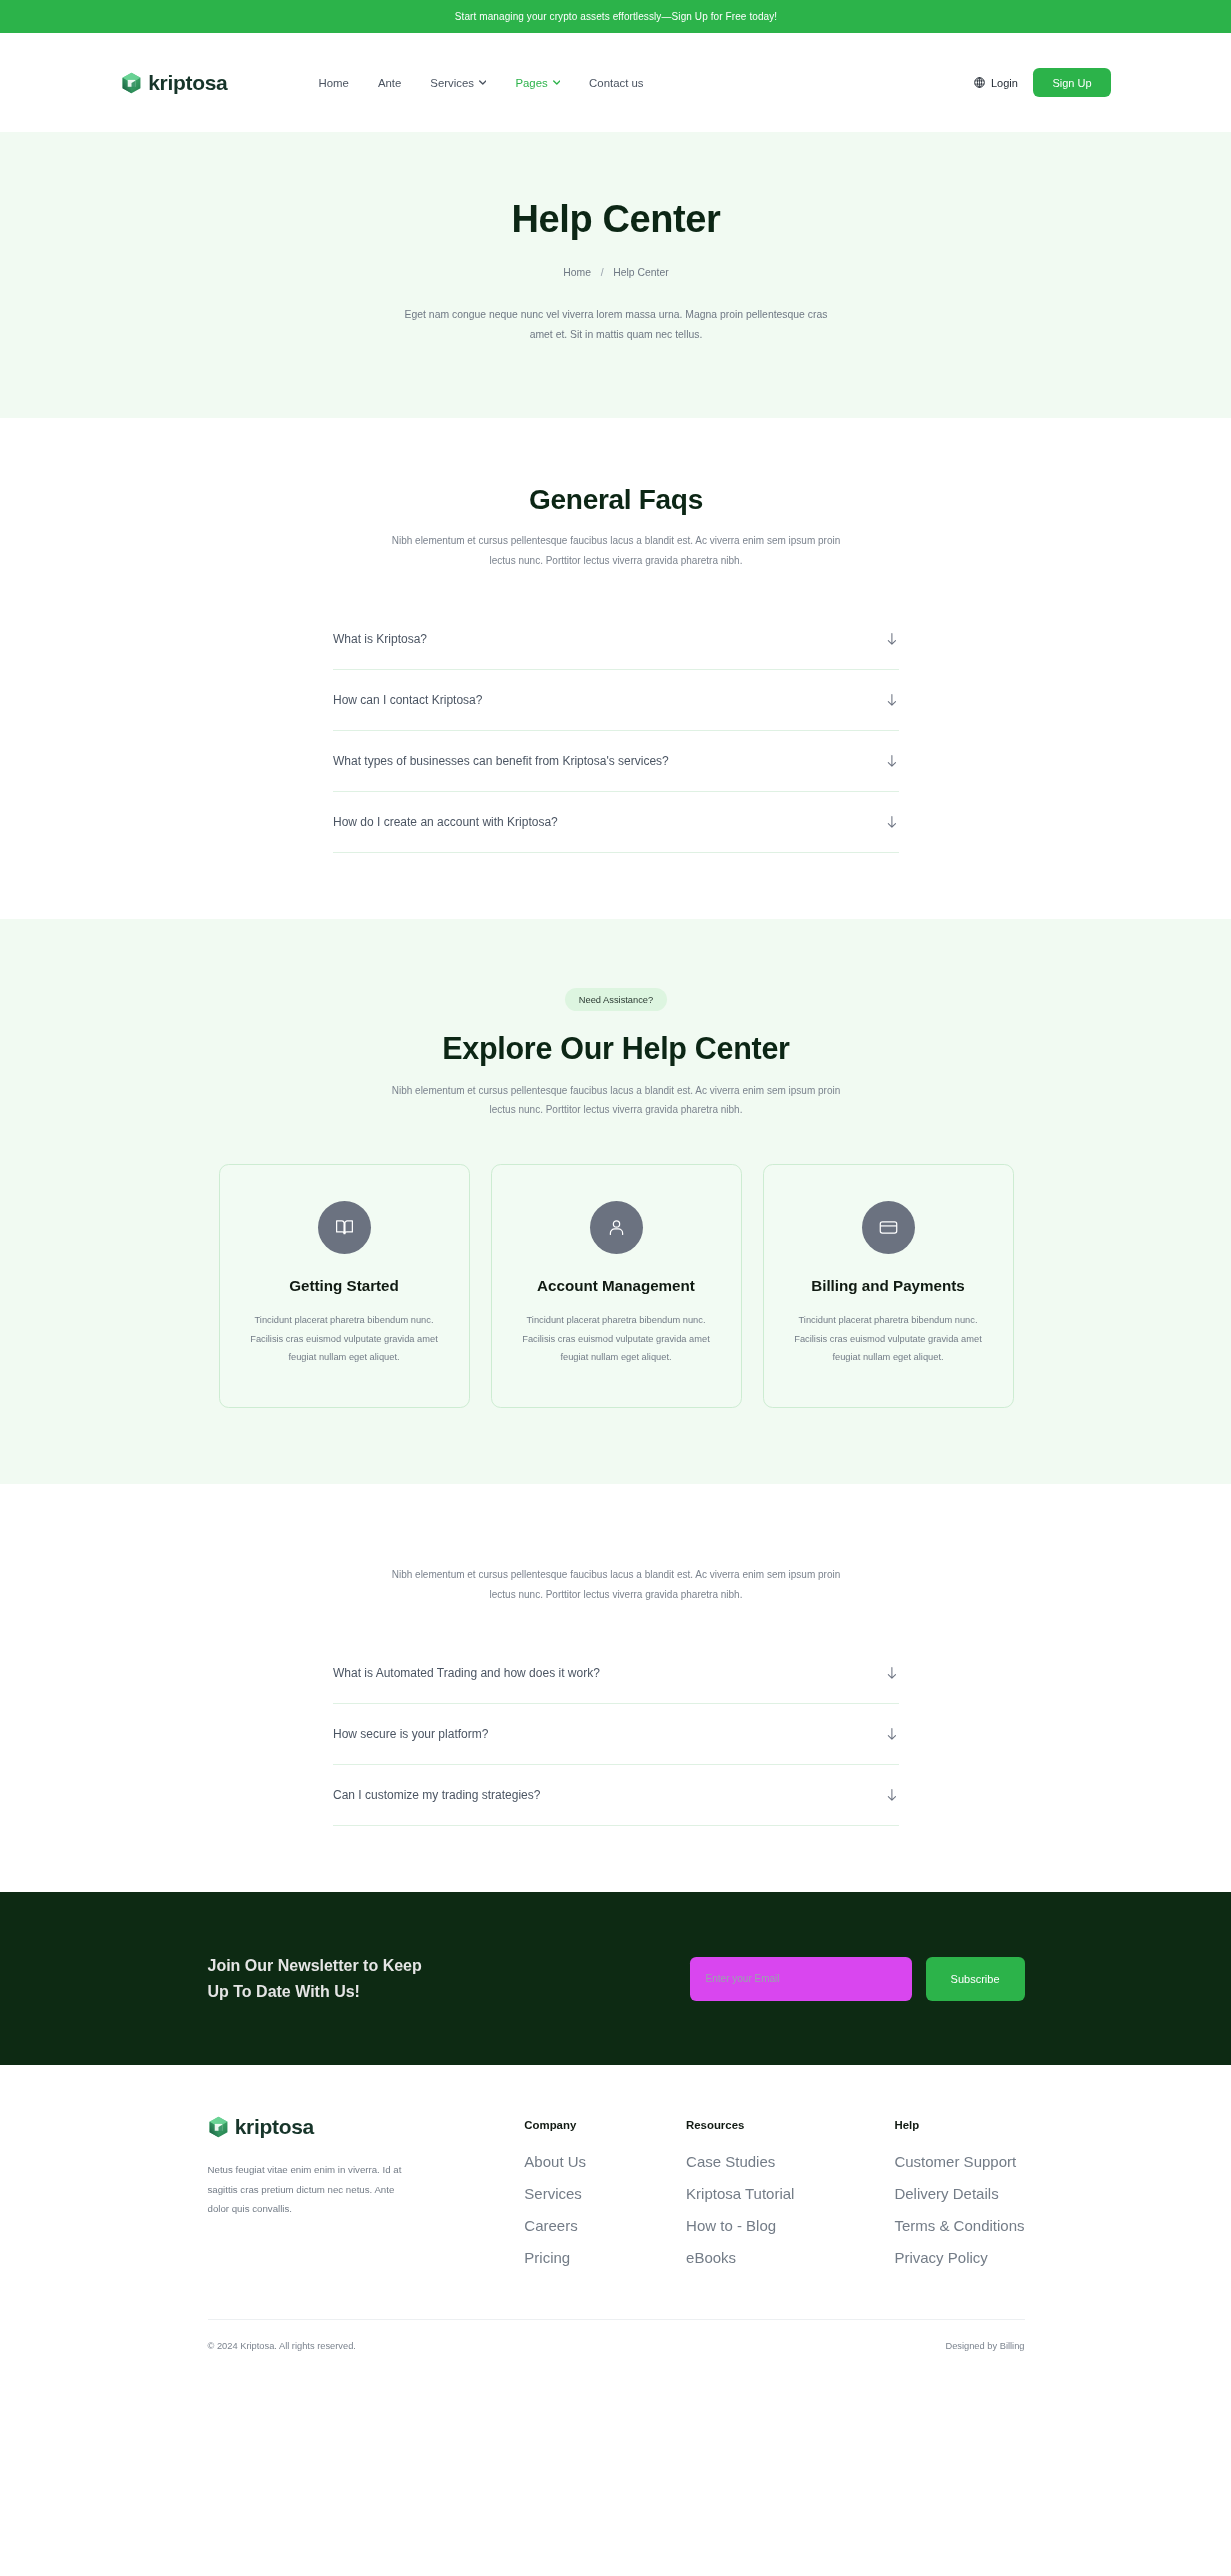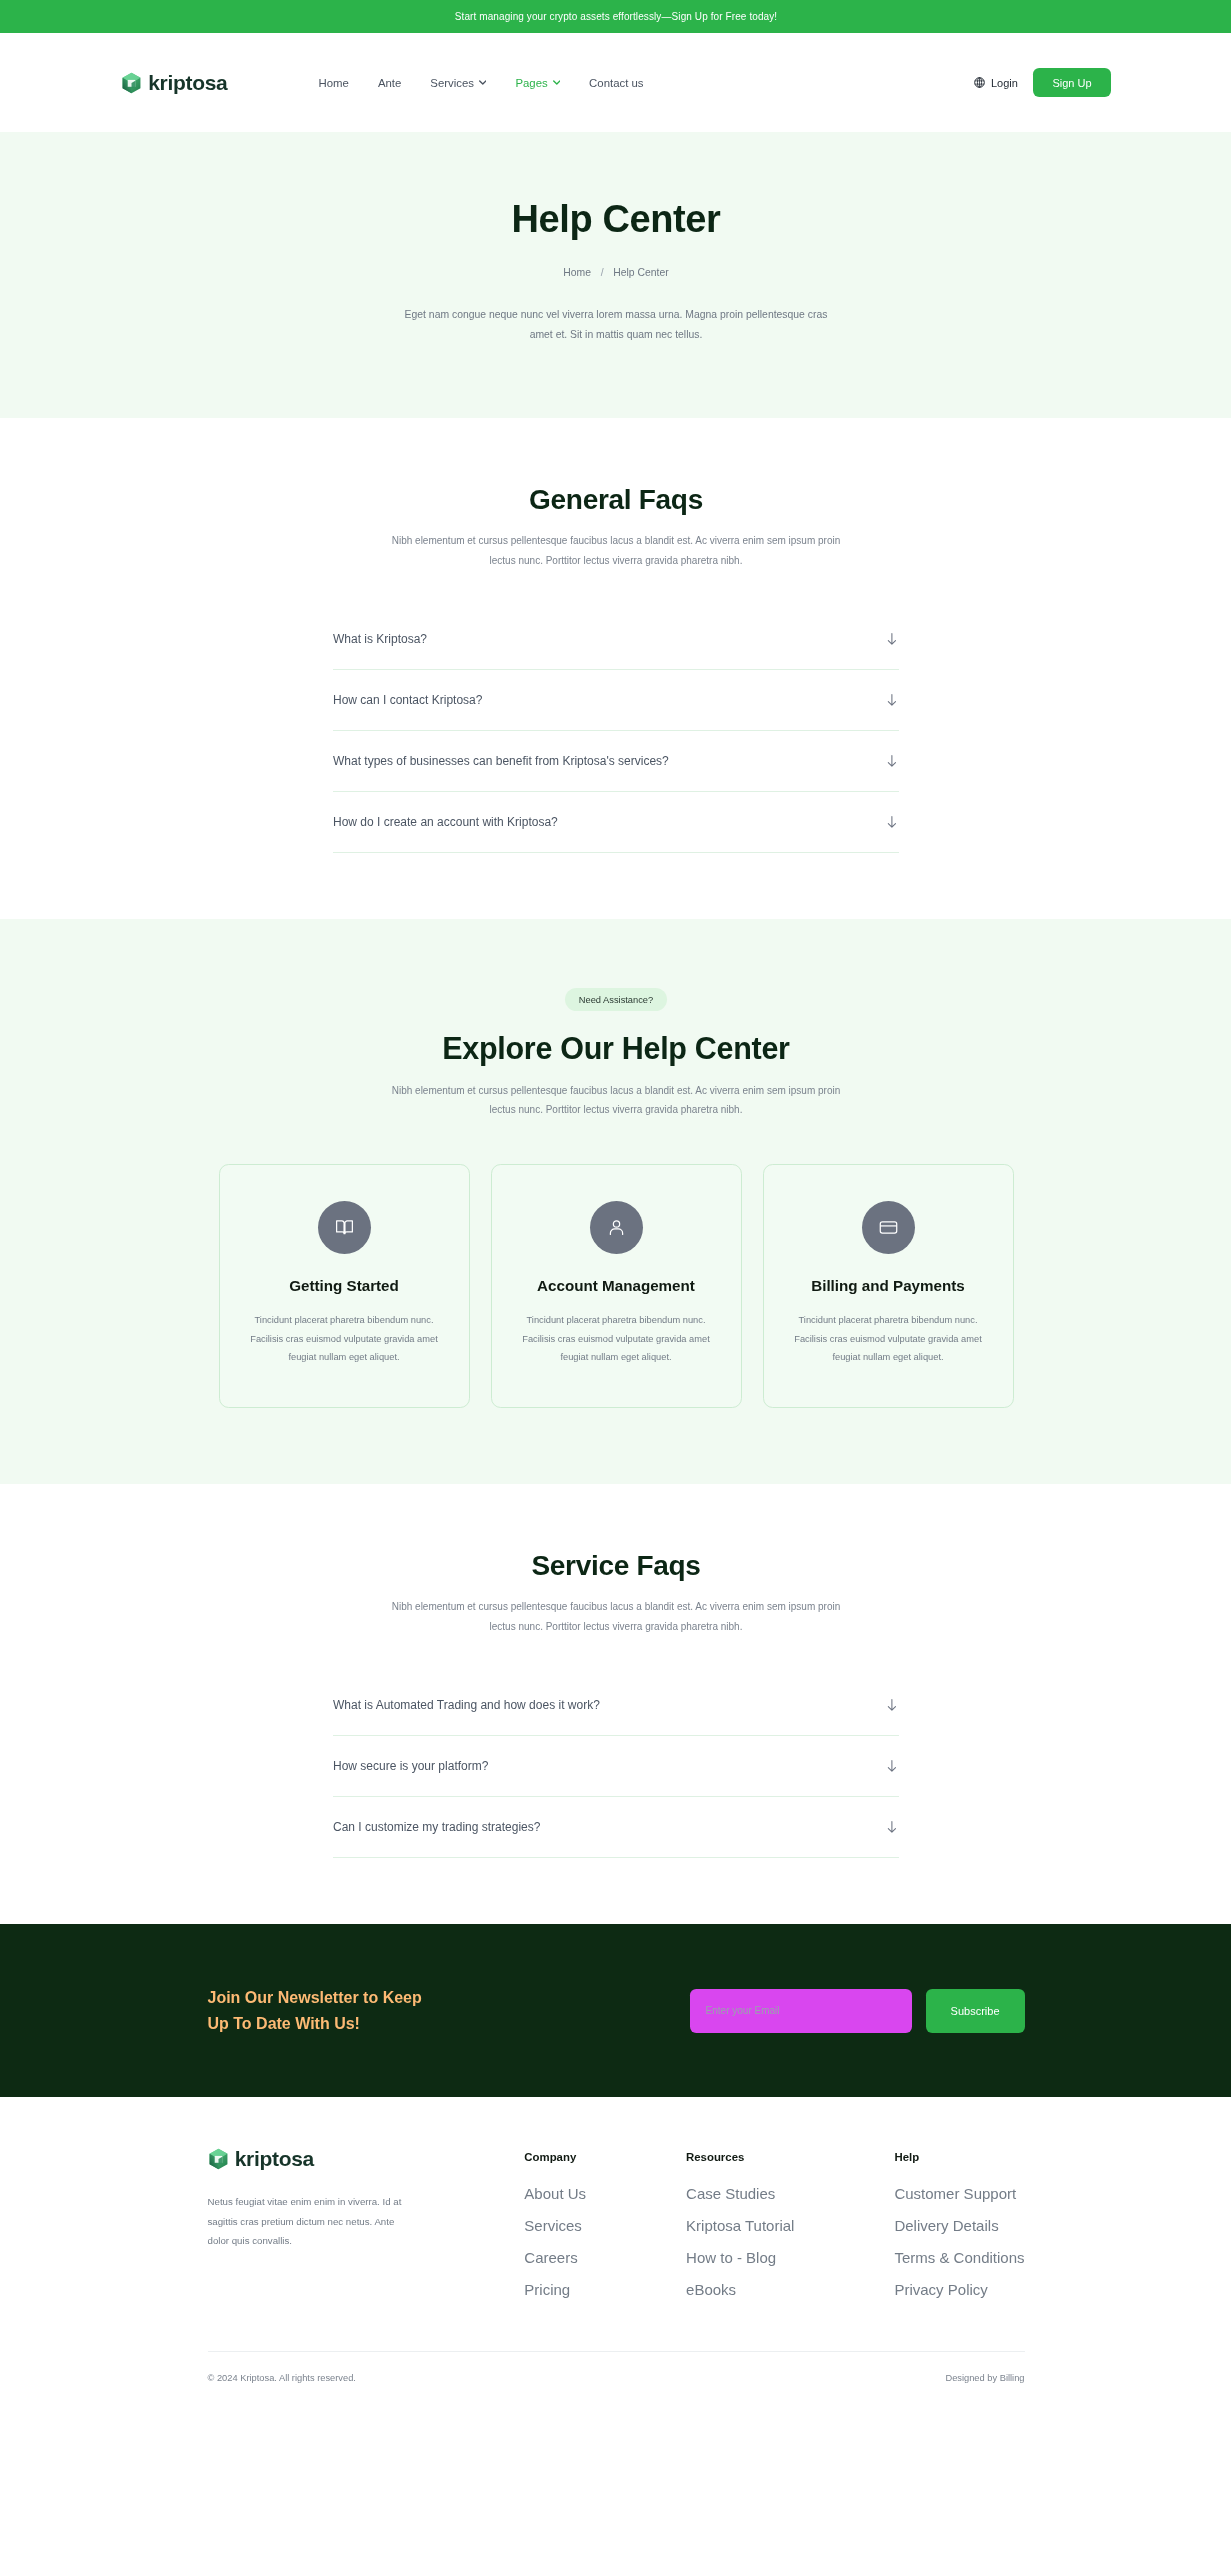--- a/index.html
+++ b/index.html
@@ -86,21 +86,21 @@
     width:53px; height:53px; border-radius:50%; background:#6b7280;
     margin:0 auto; display:flex; align-items:center; justify-content:center;
   }
   .card-ic svg { width:21px; height:21px; display:block; }
   .card-title { margin-top:23.5px; font-size:15.2px; font-weight:600; color:#101a12; }
   .card-text { margin-top:16.6px; font-size:9.3px; line-height:2.0; color:#737c87; }
 
   
   .newsletter { background:#0d2a13; padding:61px 0; }
   .nl-inner { width:817px; margin:0 auto; display:flex; align-items:center; }
-  .nl-title { color:#fdba74; font-size:16px; font-weight:600; line-height:1.6; }
+  .nl-title { color:#e5e5e5; font-size:16px; font-weight:600; line-height:1.6; }
   .nl-form { margin-left:auto; display:flex; align-items:center; gap:14px; }
   .nl-input {
     width:222px; height:44px; border-radius:6.2px; border:none; background:#d946ef;
     padding:0 16px; font-size:10px; font-family:inherit; color:#2b323b;
   }
   .nl-input::placeholder { color:#9aa2ad; }
   .btn-sub {
     background:#2cb34a; color:#fff; border:none; border-radius:6.2px;
     height:44px; padding:0 25px; font-size:11px; font-family:inherit; cursor:pointer;
   }
@@ -277,21 +277,20 @@
             <path d="M2.6 10.2h18.8" stroke="#ffffff" stroke-width="1.4"></path>
           </svg>
         </div>
         <div class="card-title">Billing and Payments</div>
         <p class="card-text">Tincidunt placerat pharetra bibendum nunc. Facilisis cras euismod vulputate gravida amet feugiat nullam eget aliquet.</p>
       </div>
     </div>
   </section>
 
   <section class="section">
-    <h2 class="sec-title">Service Faqs</h2>
     <p class="sec-sub">Nibh elementum et cursus pellentesque faucibus lacus a blandit est. Ac viverra enim sem ipsum proin lectus nunc. Porttitor lectus viverra gravida pharetra nibh.</p>
     <div class="faq-list">
       <div class="faq-item">
         <div class="faq-row">
           <span class="faq-q">What is Automated Trading and how does it work?</span>
           <svg class="faq-arrow" viewBox="0 0 17 20">
             <path d="M8.5 2 V17 M3.3 12.2 L8.5 17.4 L13.7 12.2" fill="none" stroke="#6b7280" stroke-width="1.5" stroke-linecap="round" stroke-linejoin="round"></path>
           </svg>
         </div>
       </div>

